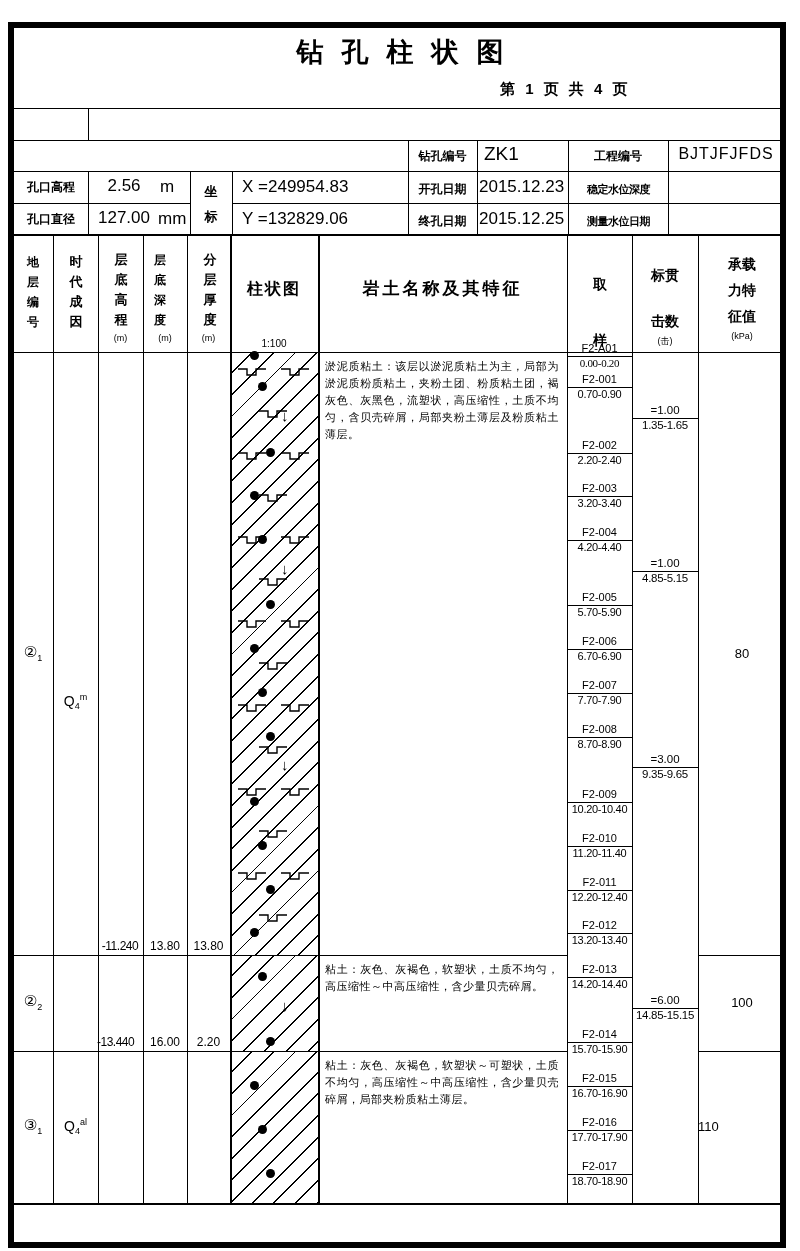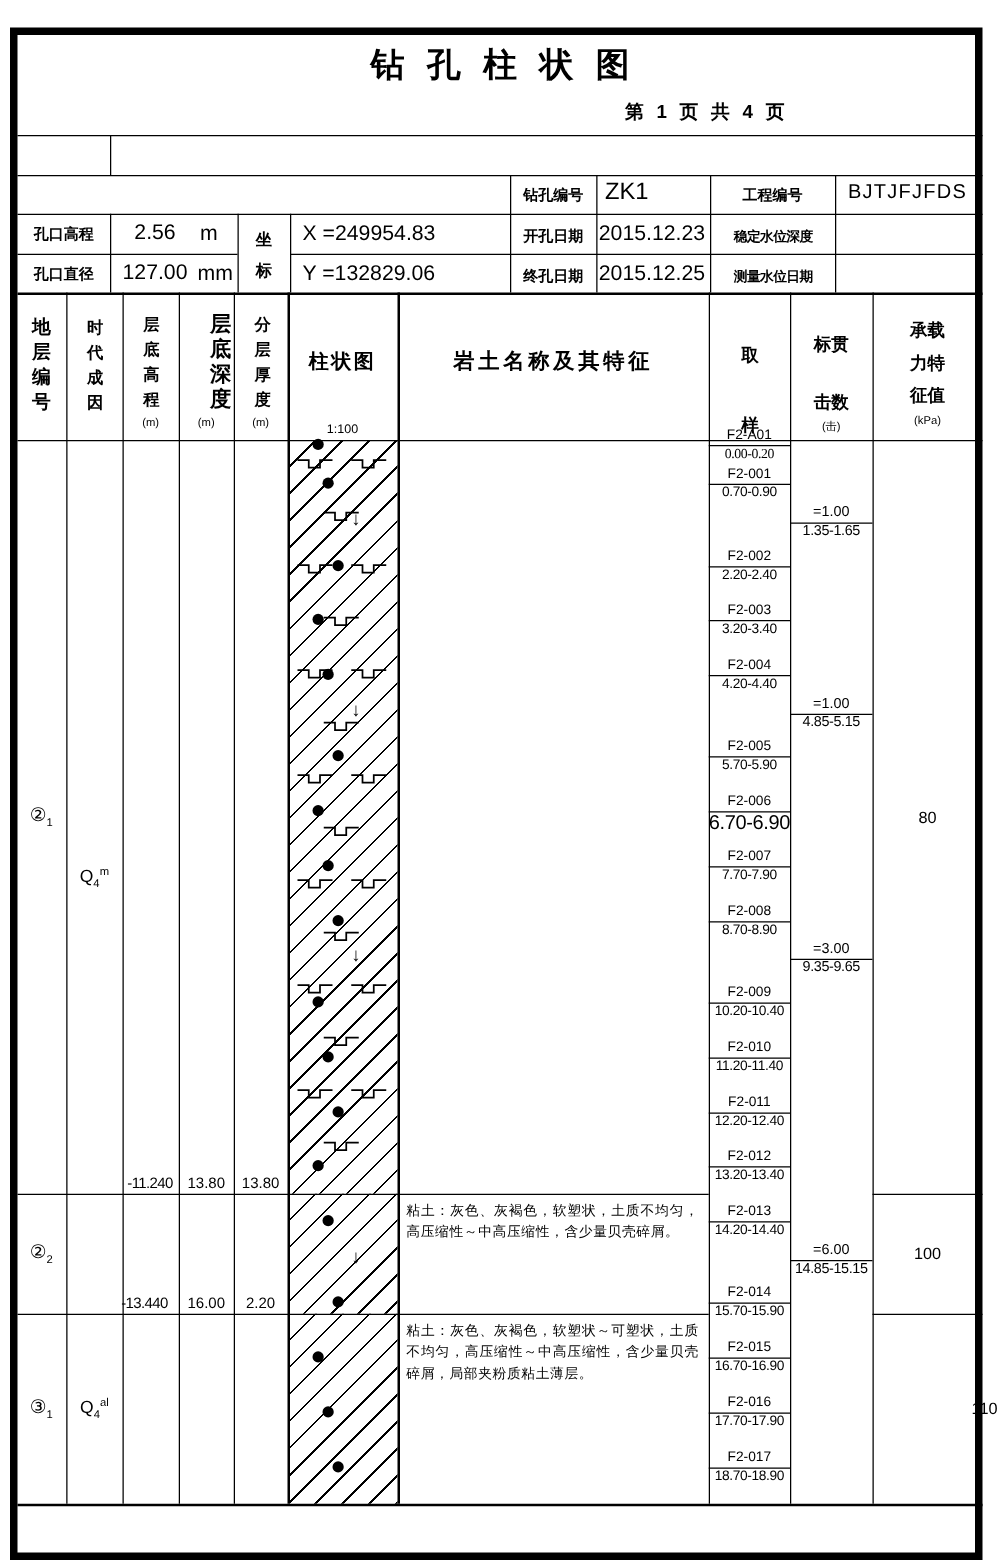--- a/index.html
+++ b/index.html
@@ -42,25 +42,25 @@
 
   <div class="abs lbl" style="left:14px;top:211px;width:74px">孔口直径</div>
   <div class="abs big" style="left:92px;top:208px;width:64px;text-align:center">127.00</div>
   <div class="abs big" style="left:158px;top:209px">mm</div>
   <div class="abs big" style="left:242px;top:209px">Y =132829.06</div>
   <div class="abs lbl" style="left:408px;top:213px;width:69px">终孔日期</div>
   <div class="abs big" style="left:479px;top:209px">2015.12.25</div>
   <div class="abs lbl" style="left:570px;top:214px;width:97px;font-size:11px;letter-spacing:-0.5px">测量水位日期</div>
   <div class="abs" style="left:670px;top:214px"></div>
 
-  <div class="abs vtext" style="left:25px;top:252px;width:16px;font-size:15px;line-height:20px">地层编号</div>
+  <div class="abs vtext" style="left:25px;top:252px;width:16px;font-size:12px;line-height:20px">地层编号</div>
   <div class="abs vtext" style="left:68px;top:252px;width:16px;font-size:13px;line-height:20px">时代成因</div>
   <div class="abs vtext" style="left:113px;top:250px;width:16px;font-size:13px;line-height:20px">层底高程</div>
   <div class="abs unit" style="left:98px;top:333px;width:45px">(m)</div>
-  <div class="abs vtext" style="left:168px;top:250px;width:16px;font-size:17px;line-height:20px">层底深度</div>
+  <div class="abs vtext" style="left:152px;top:250px;width:16px;font-size:12px;line-height:20px">层底深度</div>
   <div class="abs unit" style="left:143px;top:333px;width:44px">(m)</div>
   <div class="abs vtext" style="left:202px;top:250px;width:16px;font-size:13px;line-height:20px">分层厚度</div>
   <div class="abs unit" style="left:187px;top:333px;width:43px">(m)</div>
   <div class="abs" style="left:230px;top:279px;width:88px;text-align:center;font-size:16px;font-weight:bold;letter-spacing:2px">柱状图</div>
   <div class="abs" style="left:230px;top:338px;width:88px;text-align:center;font-size:10px">1:100</div>
   <div class="abs" style="left:318px;top:277px;width:249px;text-align:center;font-size:17px;font-weight:bold;letter-spacing:3px">岩土名称及其特征</div>
   <div class="abs vtext" style="left:592px;top:256px;width:16px;font-size:14px;line-height:56px">取样</div>
   <div class="abs vtext" style="left:649px;top:252px;width:32px;font-size:14px;line-height:46px">标贯击数</div>
   <div class="abs unit" style="left:632px;top:335px;width:66px">(击)</div>
   <div class="abs vtext" style="left:724px;top:251px;width:36px;font-size:14px;line-height:26px">承载力特征值</div>
@@ -153,34 +153,35 @@
       </svg></div>
     <div style="position: absolute; left: 237px; top: 868px; width: 30px; height: 12px;"><svg width="30" height="12">
         <path d="M1,3 h9 v6 h9 v-6 h10" fill="none" stroke="#000" stroke-width="1.4"></path>
       </svg></div>
     <div style="position: absolute; left: 280px; top: 868px; width: 30px; height: 12px;"><svg width="30" height="12">
         <path d="M1,3 h9 v6 h9 v-6 h10" fill="none" stroke="#000" stroke-width="1.4"></path>
       </svg></div>
     <div style="position: absolute; left: 258px; top: 910px; width: 30px; height: 12px;"><svg width="30" height="12">
         <path d="M1,3 h9 v6 h9 v-6 h10" fill="none" stroke="#000" stroke-width="1.4"></path>
       </svg></div>
+    <div style="position: absolute; left: 325px; top: 358px; width: 234px; font-size: 11px; line-height: 17px; letter-spacing: 0.5px; text-align: justify;">淤泥质粘土：该层以淤泥质粘土为主，局部为淤泥质粉质粘土，夹粉土团、粉质粘土团，褐灰色、灰黑色，流塑状，高压缩性，土质不均匀，含贝壳碎屑，局部夹粉土薄层及粉质粘土薄层。</div>
     <div style="position: absolute; left: 698px; top: 646px; width: 88px; text-align: center; font-size: 13px;">80</div>
     <div style="position: absolute; left: 13px; top: 992px; width: 40px; text-align: center; font-size: 15px;"><span>②</span><sub>2</sub></div>
     <div style="position: absolute; left: 14px; top: 1051px; width: 553px; height: 1px; background: rgb(0, 0, 0);"></div>
     <div style="position: absolute; left: 698px; top: 1051px; width: 88px; height: 1px; background: rgb(0, 0, 0);"></div>
     <div style="position: absolute; left: 97px; top: 1035px; width: 46px; text-align: left; font-size: 12px; letter-spacing: -0.5px;">-13.440</div>
     <div style="position: absolute; left: 143px; top: 1035px; width: 44px; text-align: center; font-size: 12px;">16.00</div>
     <div style="position: absolute; left: 187px; top: 1035px; width: 43px; text-align: center; font-size: 12px;">2.20</div>
     <div class="hatch" style="position: absolute; left: 232px; top: 955px; width: 86px; height: 96px;"></div>
     <div style="position: absolute; left: 325px; top: 961px; width: 234px; font-size: 11px; line-height: 17px; letter-spacing: 0.5px; text-align: justify;">粘土：灰色、灰褐色，软塑状，土质不均匀，高压缩性～中高压缩性，含少量贝壳碎屑。</div>
     <div style="position: absolute; left: 698px; top: 995px; width: 88px; text-align: center; font-size: 13px;">100</div>
     <div style="position: absolute; left: 13px; top: 1116px; width: 40px; text-align: center; font-size: 15px;"><span>③</span><sub>1</sub></div>
     <div class="hatch" style="position: absolute; left: 232px; top: 1051px; width: 86px; height: 152px;"></div>
     <div style="position: absolute; left: 325px; top: 1057px; width: 234px; font-size: 11px; line-height: 17px; letter-spacing: 0.5px; text-align: justify;">粘土：灰色、灰褐色，软塑状～可塑状，土质不均匀，高压缩性～中高压缩性，含少量贝壳碎屑，局部夹粉质粘土薄层。</div>
-    <div style="position: absolute; left: 698px; top: 1119px; width: 100px; text-align: right; font-size: 13px;">110</div>
+    <div style="position: absolute; left: 698px; top: 1119px; width: 100px; text-align: left; font-size: 13px;">110</div>
     <div style="position: absolute; left: 53px; top: 692px; width: 45px; text-align: center; font-size: 14px;"><span>Q</span><sub>4</sub><sup>m</sup></div>
     <div style="position: absolute; left: 53px; top: 1117px; width: 45px; text-align: center; font-size: 14px;"><span>Q</span><sub>4</sub><sup>al</sup></div>
     <div style="position: absolute; left: 567px; top: 356px; width: 65px; height: 1px; background: rgb(0, 0, 0);"></div>
     <div style="position: absolute; left: 565px; top: 342px; width: 69px; text-align: center; font-size: 11px;">F2-A01</div>
     <div style="position: absolute; left: 563px; top: 357px; width: 73px; text-align: center; font-size: 11px; letter-spacing: -0.3px; font-family: Liberation Serif, serif;">0.00-0.20</div>
     <div style="position: absolute; left: 250px; top: 351px; width: 9px; height: 9px; background: rgb(0, 0, 0); border-radius: 50%;"></div>
     <div style="position: absolute; left: 567px; top: 387px; width: 65px; height: 1px; background: rgb(0, 0, 0);"></div>
     <div style="position: absolute; left: 565px; top: 373px; width: 69px; text-align: center; font-size: 11px;">F2-001</div>
     <div style="position: absolute; left: 563px; top: 388px; width: 73px; text-align: center; font-size: 11px; letter-spacing: -0.3px;">0.70-0.90</div>
     <div style="position: absolute; left: 258px; top: 382px; width: 9px; height: 9px; background: rgb(0, 0, 0); border-radius: 50%;"></div>
@@ -195,21 +196,21 @@
     <div style="position: absolute; left: 567px; top: 540px; width: 65px; height: 1px; background: rgb(0, 0, 0);"></div>
     <div style="position: absolute; left: 565px; top: 526px; width: 69px; text-align: center; font-size: 11px;">F2-004</div>
     <div style="position: absolute; left: 563px; top: 541px; width: 73px; text-align: center; font-size: 11px; letter-spacing: -0.3px;">4.20-4.40</div>
     <div style="position: absolute; left: 258px; top: 535px; width: 9px; height: 9px; background: rgb(0, 0, 0); border-radius: 50%;"></div>
     <div style="position: absolute; left: 567px; top: 605px; width: 65px; height: 1px; background: rgb(0, 0, 0);"></div>
     <div style="position: absolute; left: 565px; top: 591px; width: 69px; text-align: center; font-size: 11px;">F2-005</div>
     <div style="position: absolute; left: 563px; top: 606px; width: 73px; text-align: center; font-size: 11px; letter-spacing: -0.3px;">5.70-5.90</div>
     <div style="position: absolute; left: 266px; top: 600px; width: 9px; height: 9px; background: rgb(0, 0, 0); border-radius: 50%;"></div>
     <div style="position: absolute; left: 567px; top: 649px; width: 65px; height: 1px; background: rgb(0, 0, 0);"></div>
     <div style="position: absolute; left: 565px; top: 635px; width: 69px; text-align: center; font-size: 11px;">F2-006</div>
-    <div style="position: absolute; left: 563px; top: 650px; width: 73px; text-align: center; font-size: 16px; letter-spacing: -0.3px;">6.70-6.90</div>
+    <div style="position: absolute; left: 563px; top: 650px; width: 73px; text-align: center; font-size: 11px; letter-spacing: -0.3px;">6.70-6.90</div>
     <div style="position: absolute; left: 250px; top: 644px; width: 9px; height: 9px; background: rgb(0, 0, 0); border-radius: 50%;"></div>
     <div style="position: absolute; left: 567px; top: 693px; width: 65px; height: 1px; background: rgb(0, 0, 0);"></div>
     <div style="position: absolute; left: 565px; top: 679px; width: 69px; text-align: center; font-size: 11px;">F2-007</div>
     <div style="position: absolute; left: 563px; top: 694px; width: 73px; text-align: center; font-size: 11px; letter-spacing: -0.3px;">7.70-7.90</div>
     <div style="position: absolute; left: 258px; top: 688px; width: 9px; height: 9px; background: rgb(0, 0, 0); border-radius: 50%;"></div>
     <div style="position: absolute; left: 567px; top: 737px; width: 65px; height: 1px; background: rgb(0, 0, 0);"></div>
     <div style="position: absolute; left: 565px; top: 723px; width: 69px; text-align: center; font-size: 11px;">F2-008</div>
     <div style="position: absolute; left: 563px; top: 738px; width: 73px; text-align: center; font-size: 11px; letter-spacing: -0.3px;">8.70-8.90</div>
     <div style="position: absolute; left: 266px; top: 732px; width: 9px; height: 9px; background: rgb(0, 0, 0); border-radius: 50%;"></div>
     <div style="position: absolute; left: 567px; top: 802px; width: 65px; height: 1px; background: rgb(0, 0, 0);"></div>

